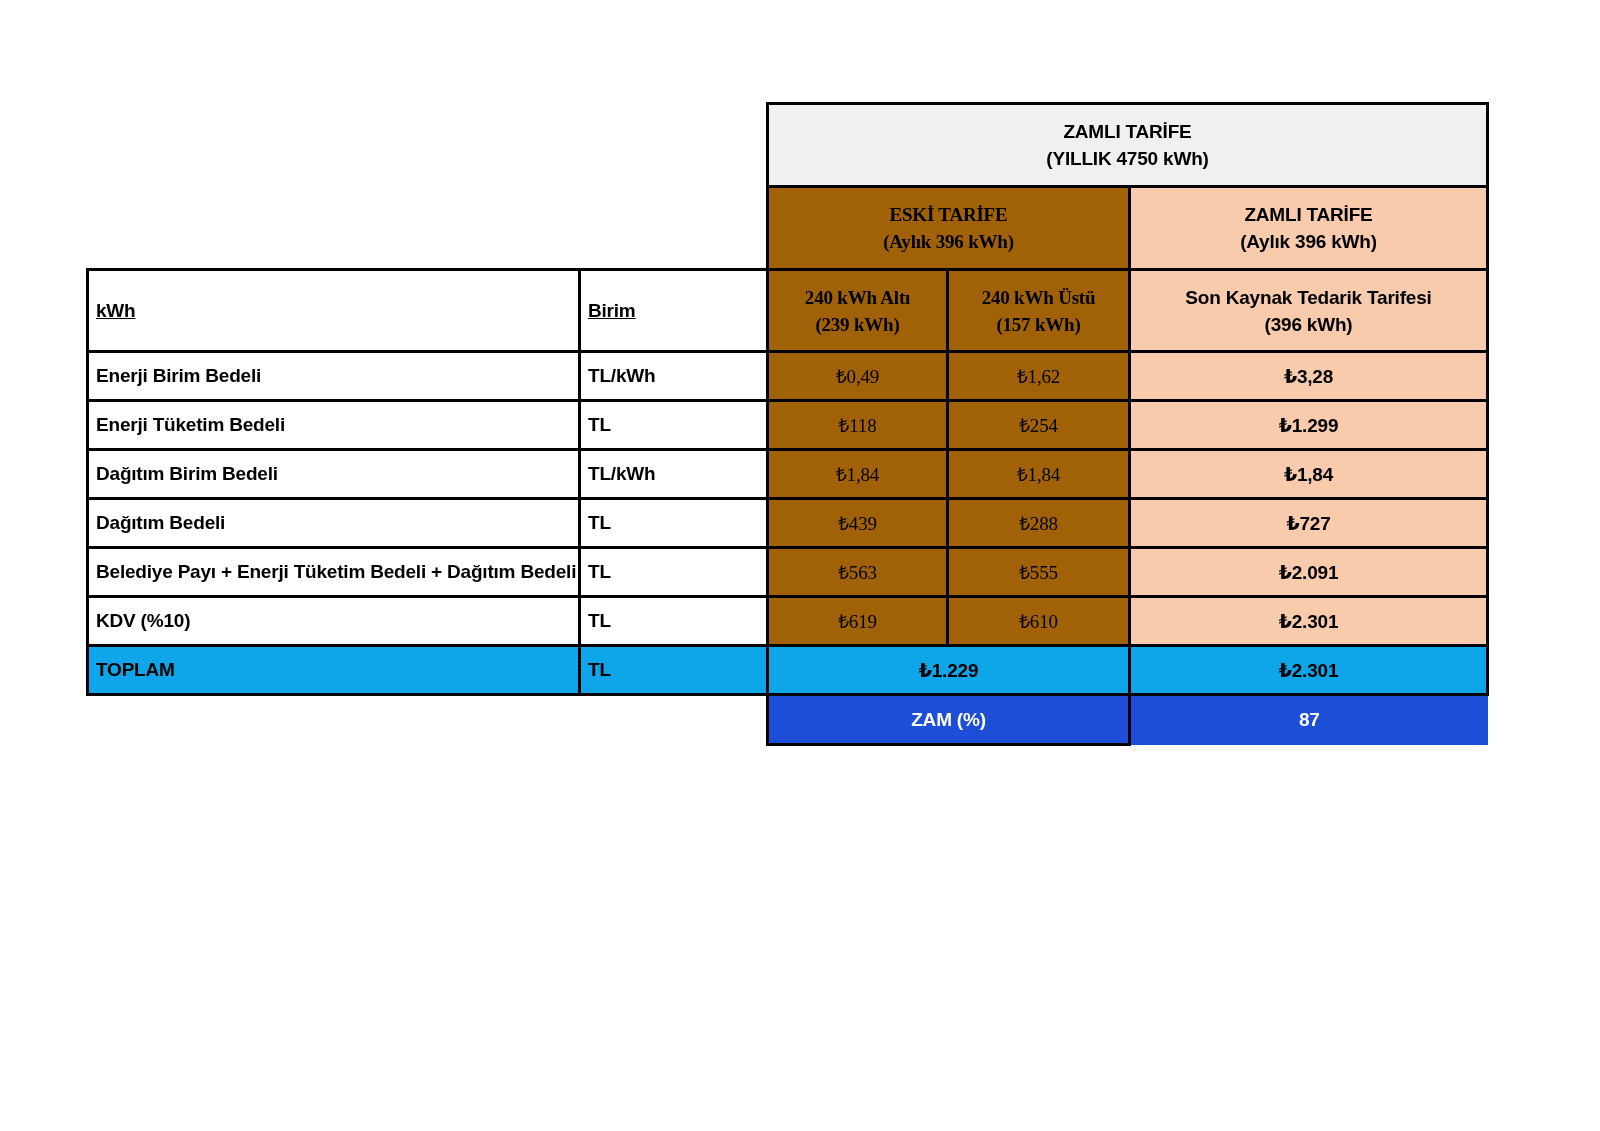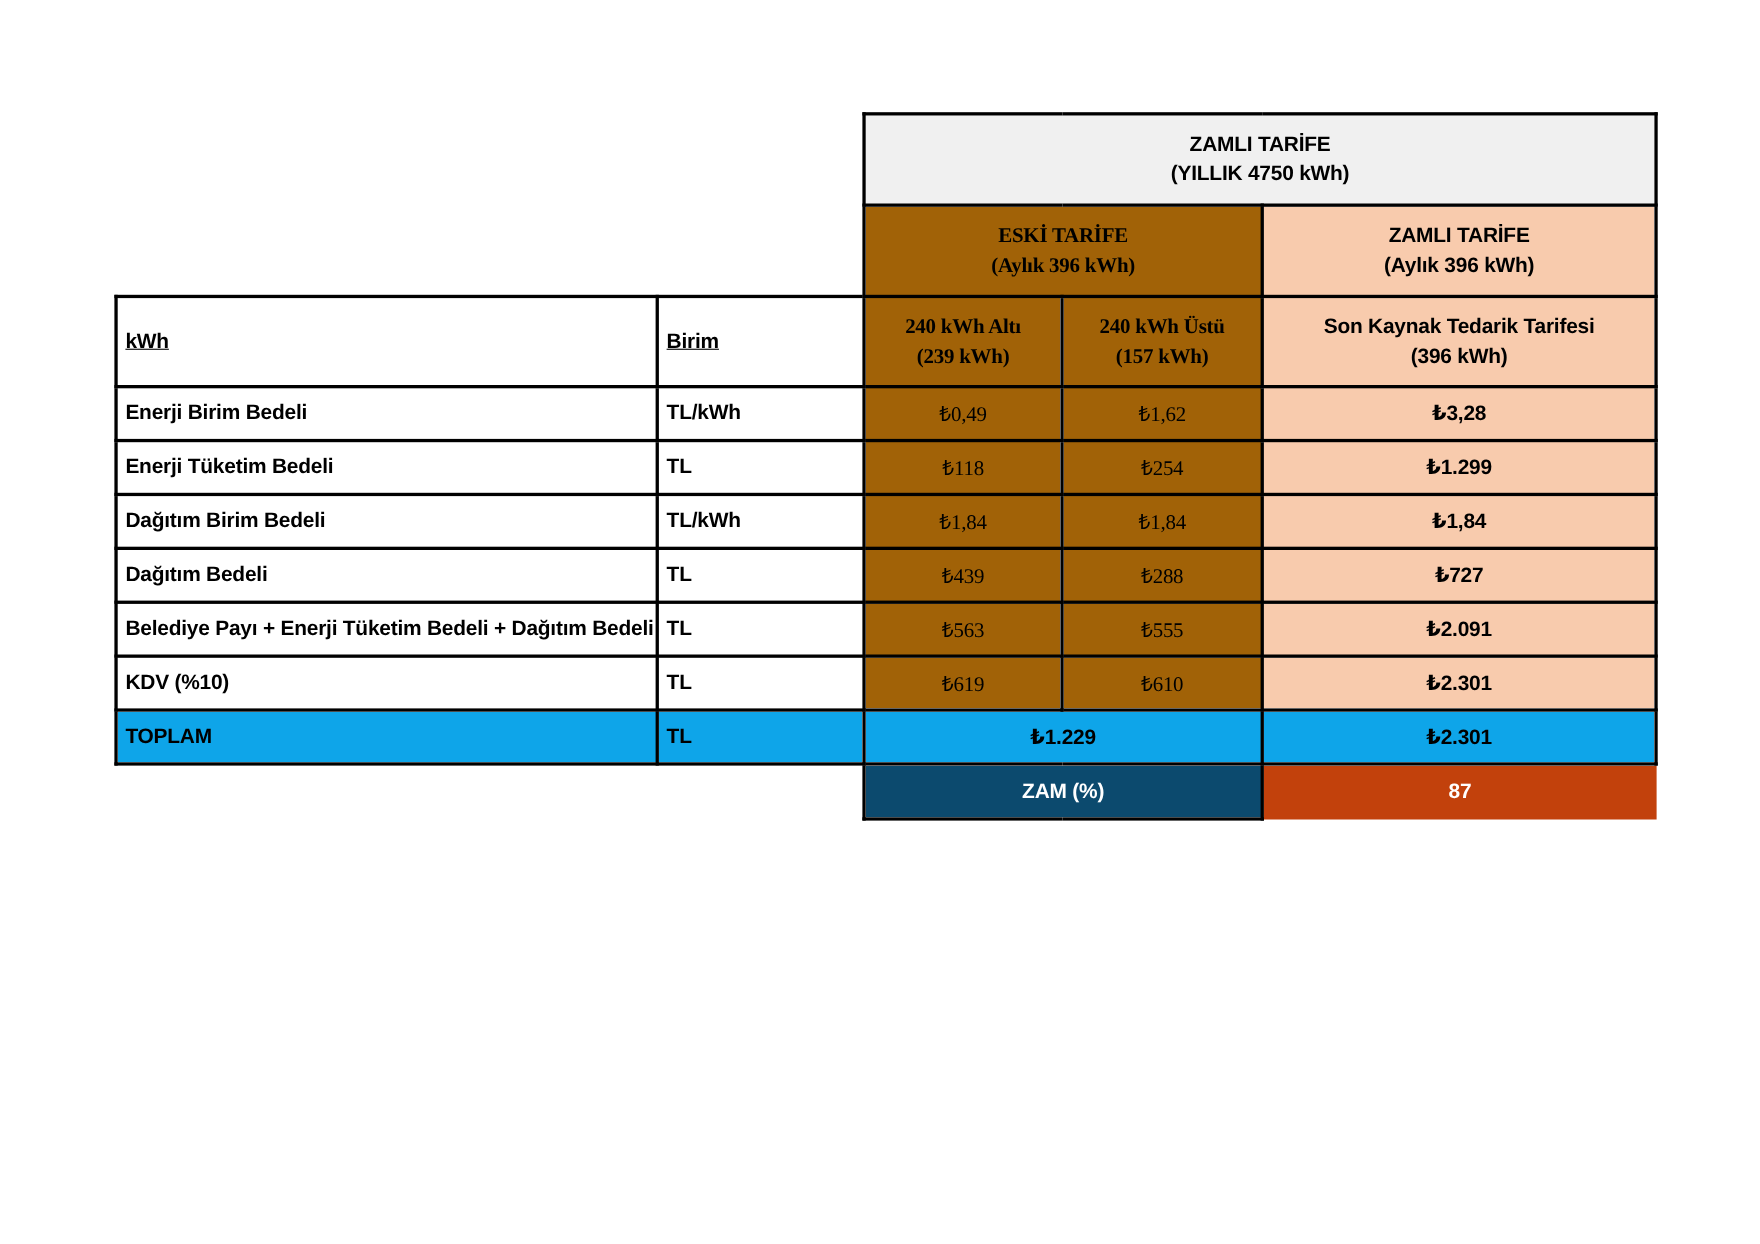--- a/index.html
+++ b/index.html
@@ -1,33 +1,33 @@
 <!DOCTYPE html>
 <html><head>
 <meta charset="utf-8">
 <style>
   html,body{margin:0;padding:0;}
   body{
     width:1600px;height:1131px;position:relative;background:#ffffff;
     font-family:"Liberation Sans","DejaVu Sans",sans-serif;color:#000;
   }
-  .canvas{position:absolute;left:104px;top:102px;}
+  .canvas{position:absolute;left:86px;top:102px;}
   table.tariff{border-collapse:collapse;table-layout:fixed;}
   td{padding:0;font-size:19px;letter-spacing:-0.2px;vertical-align:middle;overflow:hidden;white-space:nowrap;}
   .b{border:3px solid #000;}
   .empty{border:none;background:transparent;}
   .left{text-align:left;padding-left:7px;font-weight:bold;}
   .center{text-align:center;}
   .bold{font-weight:bold;}
   .gray{background:#F0F0F0;}
   .blue{background:#a16207;font-family:Liberation Serif, serif;}
   .salmon{background:#F8CBAD;}
   .yellow{background:#0ea5e9;}
-  .red{background:#0c4a6e;color:#ffffff;}
-  .red-open{background:#c2410c;color:#ffffff;border:none;}
+  .red{background:#1d4ed8;color:#ffffff;}
+  .red-open{background:#1d4ed8;color:#ffffff;border:none;}
   .twoline div{line-height:27px;}
   .h83{height:83px;}
   .h82{height:82px;}
   .h49{height:49px;}
   .h50{height:50px;}
   .hdr{font-weight:bold;font-size:19px;text-decoration:underline;}
 </style>
 </head>
 <body>
 

